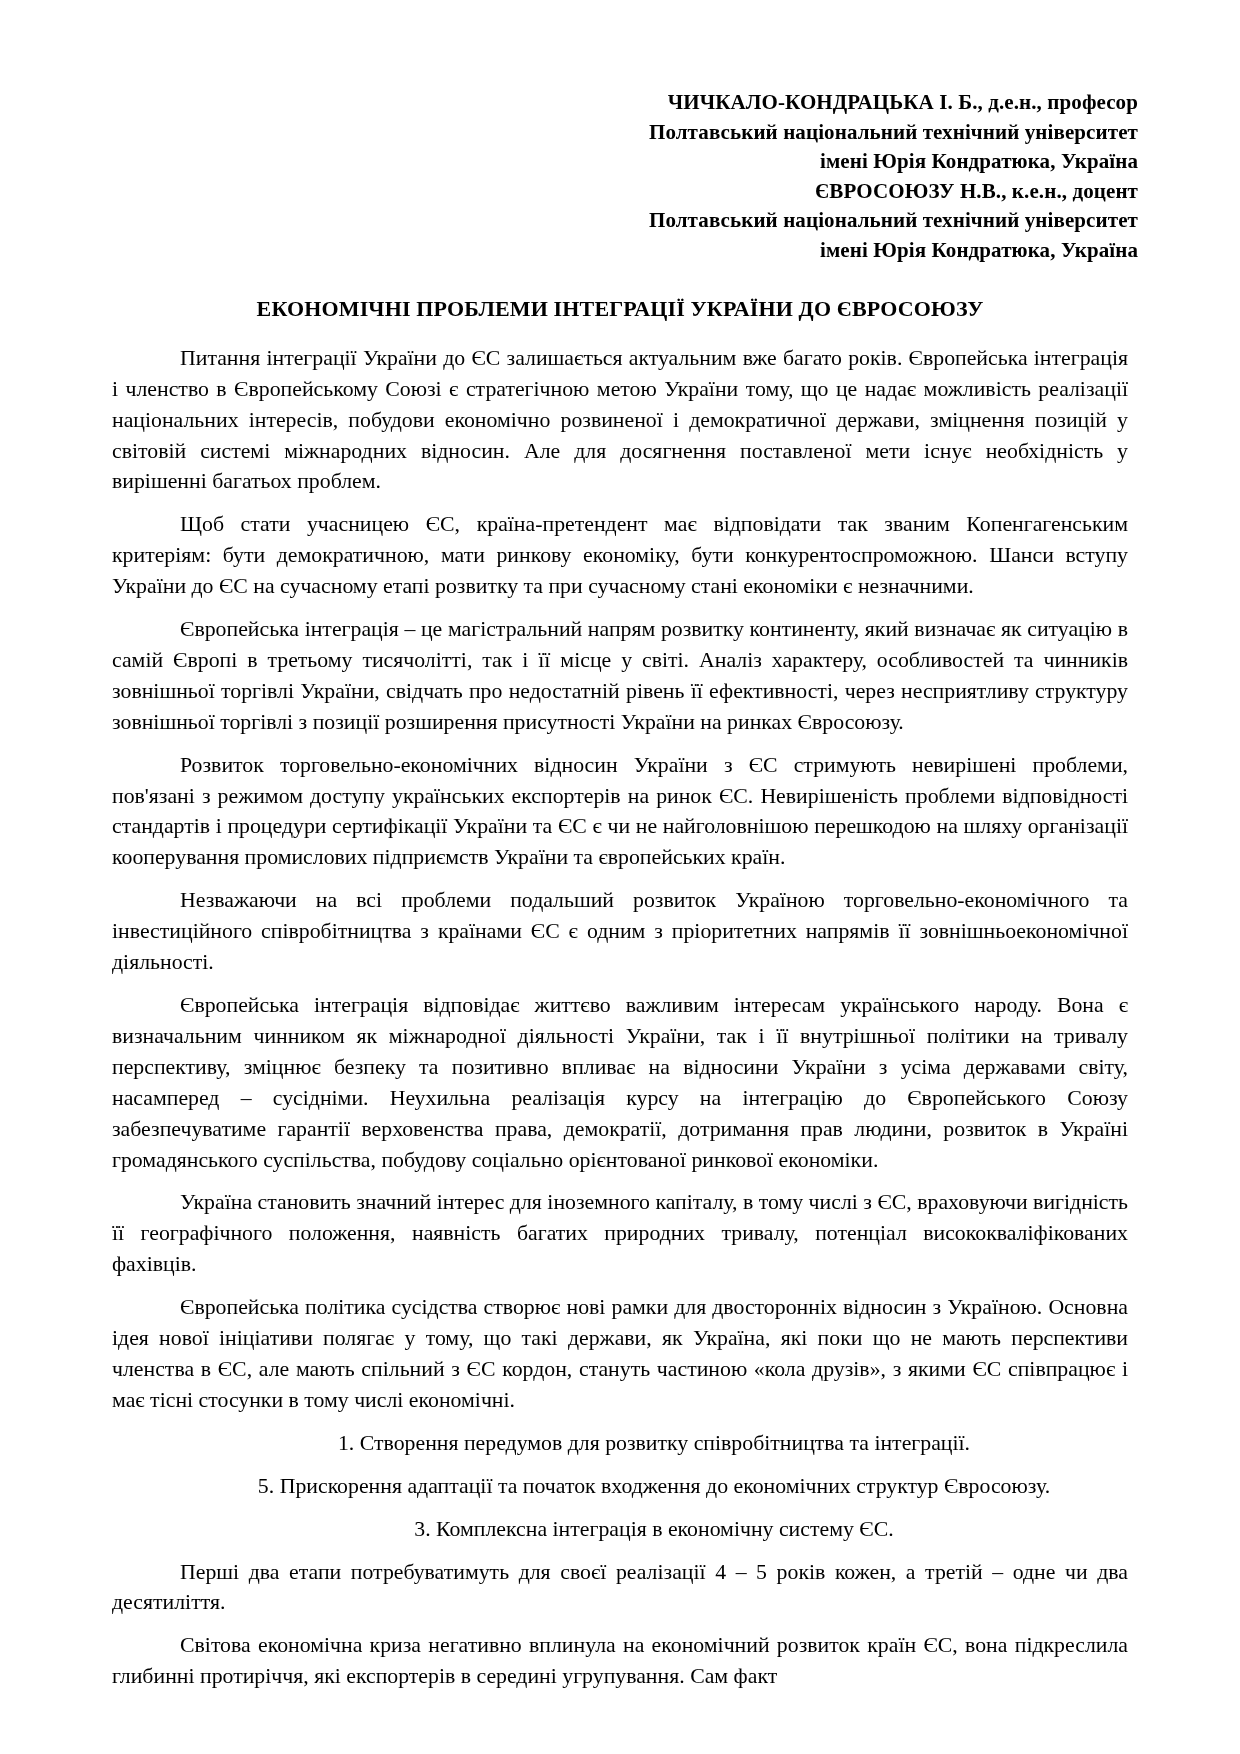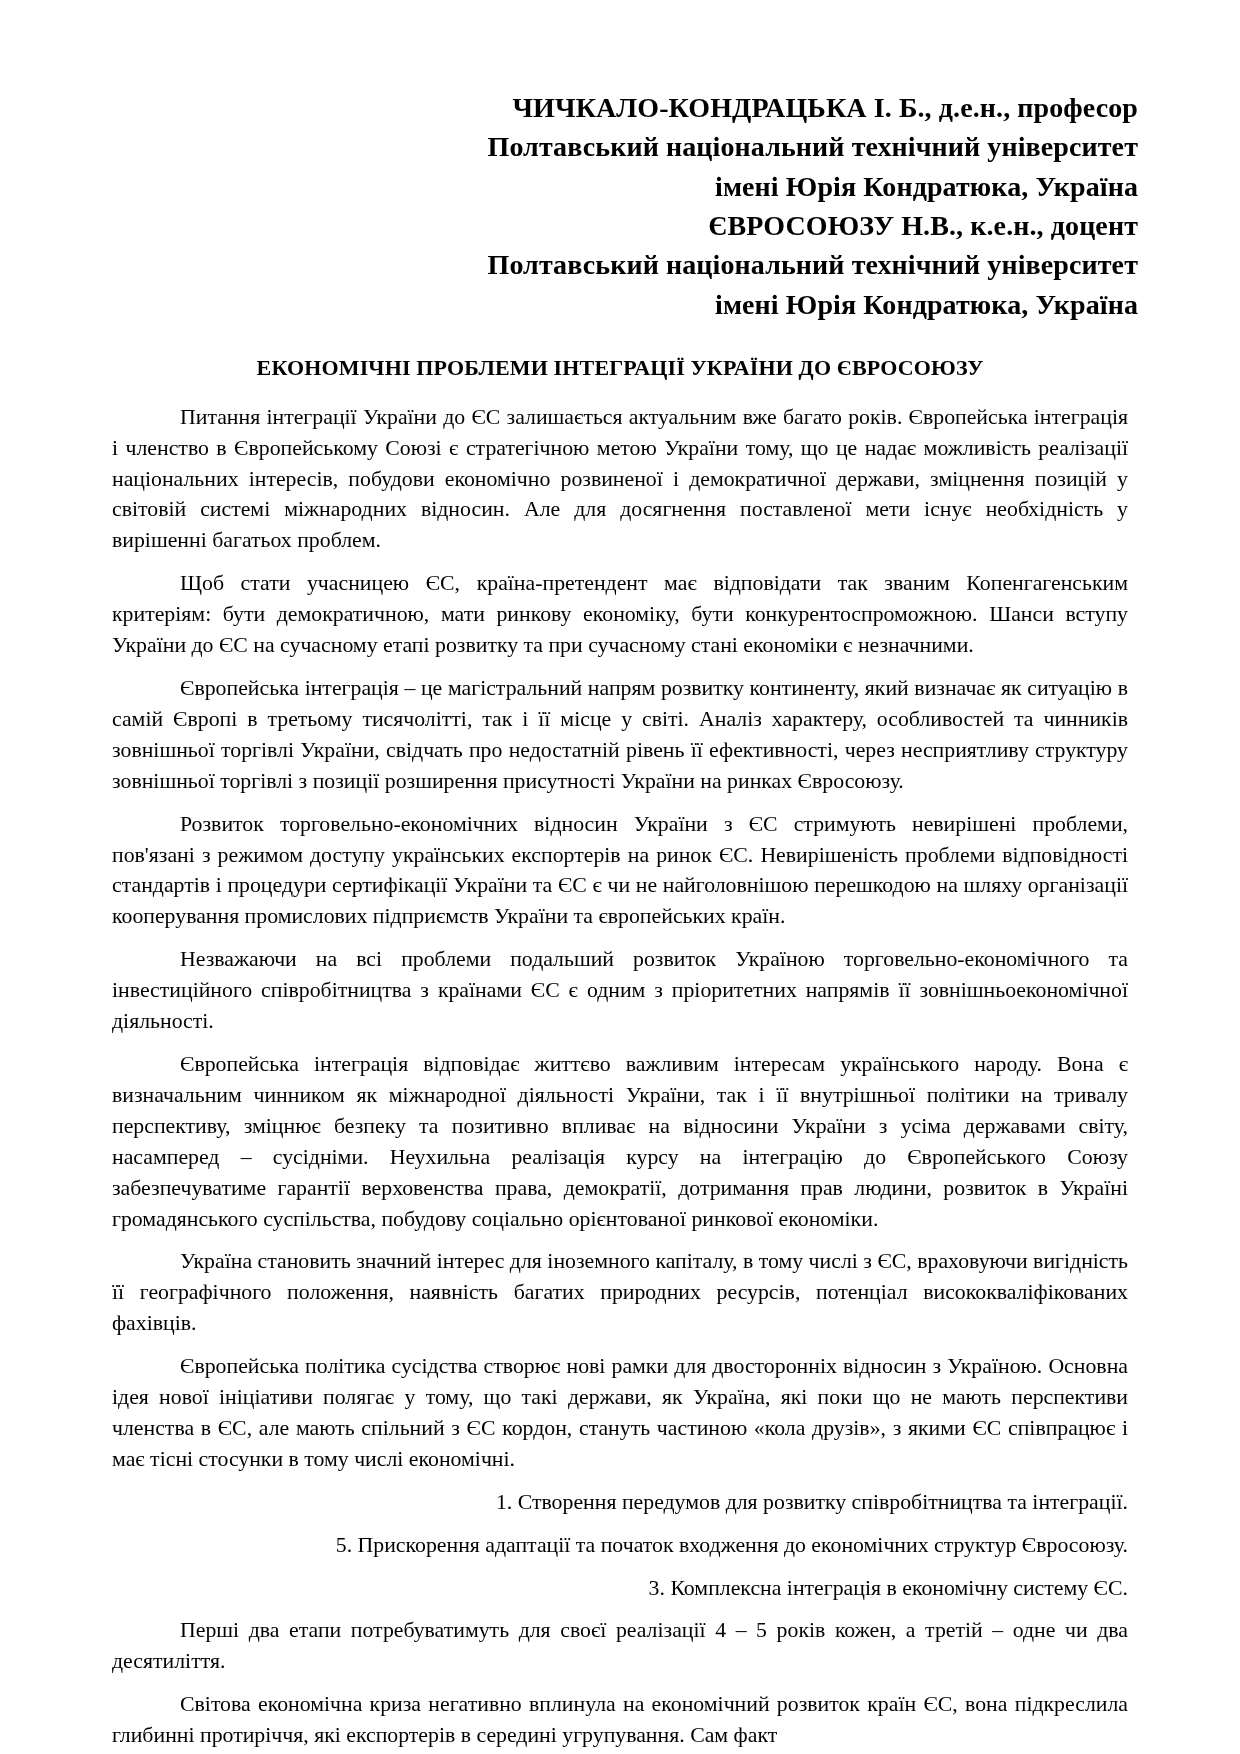--- a/index.html
+++ b/index.html
@@ -18,21 +18,21 @@
     height: 1754px;
     margin: 0 auto;
     background: #ffffff;
     box-sizing: border-box;
     padding: 88px 100px 60px 100px;
     overflow: hidden;
   }
   .doc-header {
     text-align: right;
     font-weight: bold;
-    font-size: 28px;
+    font-size: 21px;
     line-height: 1.405;
     letter-spacing: 0.1px;
     margin: 0 0 0 0;
     padding-right: 2px;
   }
   .doc-header .hline {
     display: block;
     white-space: nowrap;
   }
   .doc-title {
@@ -54,21 +54,21 @@
   .body-text p {
     margin: 12px;
     text-indent: 68px;
     text-align: justify;
   }
   .body-text p.small-indent {
     text-indent: 42px;
   }
   .body-text p.list-item {
     text-indent: 68px;
-    text-align: right;
+    text-align: center;
   }
   .body-text p.last-para {
     text-align: justify;
   }
   
 </style>
 </head>
 <body>
 
 <div class="page">
@@ -84,21 +84,21 @@
 
   <h1 class="doc-title">ЕКОНОМІЧНІ ПРОБЛЕМИ ІНТЕГРАЦІЇ УКРАЇНИ ДО ЄВРОСОЮЗУ</h1>
 
   <div class="body-text">
     <p>Питання інтеграції України до ЄС залишається актуальним вже багато років. Європейська інтеграція і членство в Європейському Союзі є стратегічною метою України тому, що це надає можливість реалізації національних інтересів, побудови економічно розвиненої і демократичної держави, зміцнення позицій у світовій системі міжнародних відносин. Але для досягнення поставленої мети існує необхідність у вирішенні багатьох проблем.</p>
     <p>Щоб стати учасницею ЄС, країна-претендент має відповідати так званим Копенгагенським критеріям: бути демократичною, мати ринкову економіку, бути конкурентоспроможною. Шанси вступу України до ЄС на сучасному етапі розвитку та при сучасному стані економіки є незначними.</p>
     <p>Європейська інтеграція – це магістральний напрям розвитку континенту, який визначає як ситуацію в самій Європі в третьому тисячолітті, так і її місце у світі. Аналіз характеру, особливостей та чинників зовнішньої торгівлі України, свідчать про недостатній рівень її ефективності, через несприятливу структуру зовнішньої торгівлі з позиції розширення присутності України на ринках Євросоюзу.</p>
     <p> Розвиток торговельно-економічних відносин України з ЄС стримують невирішені проблеми, пов'язані з режимом доступу українських експортерів на ринок ЄС. Невирішеність проблеми відповідності стандартів і процедури сертифікації України та ЄС є чи не найголовнішою перешкодою на шляху організації кооперування промислових підприємств України та європейських країн.</p>
     <p>Незважаючи на всі проблеми подальший розвиток Україною торговельно-економічного та інвестиційного співробітництва з країнами ЄС є одним з пріоритетних напрямів її зовнішньоекономічної діяльності.</p>
     <p>Європейська інтеграція відповідає життєво важливим інтересам українського народу. Вона є визначальним чинником як міжнародної діяльності України, так і її внутрішньої політики на тривалу перспективу, зміцнює безпеку та позитивно впливає на відносини України з усіма державами світу, насамперед – сусідніми. Неухильна реалізація курсу на інтеграцію до Європейського Союзу забезпечуватиме гарантії верховенства права, демократії, дотримання прав людини, розвиток в Україні громадянського суспільства, побудову соціально орієнтованої ринкової економіки.</p>
-    <p>Україна становить значний інтерес для іноземного капіталу, в тому числі з ЄС, враховуючи вигідність її географічного положення, наявність багатих природних ресурсів, потенціал висококваліфікованих фахівців.</p>
+    <p>Україна становить значний інтерес для іноземного капіталу, в тому числі з ЄС, враховуючи вигідність її географічного положення, наявність багатих природних тривалу, потенціал висококваліфікованих фахівців.</p>
     <p>Європейська політика сусідства створює нові рамки для двосторонніх відносин з Україною. Основна ідея нової ініціативи полягає у тому, що такі держави, як Україна, які поки що не мають перспективи членства в ЄС, але мають спільний з ЄС кордон, стануть частиною «кола друзів», з якими ЄС співпрацює і має тісні стосунки в тому числі економічні.</p>
     <p class="list-item small-indent">1. Створення передумов для розвитку співробітництва та інтеграції.</p>
     <p class="list-item small-indent">5. Прискорення адаптації та початок входження до економічних структур Євросоюзу.</p>
     <p class="list-item small-indent">3. Комплексна інтеграція в економічну систему ЄС.</p>
     <p>Перші два етапи потребуватимуть для своєї реалізації 4 – 5 років кожен, а третій – одне чи два десятиліття.</p>
     <p class="last-para"> Світова економічна криза негативно вплинула на економічний розвиток країн ЄС, вона підкреслила глибинні протиріччя, які експортерів в середині угрупування. Сам факт</p>
   </div>
 
 </div>
 

